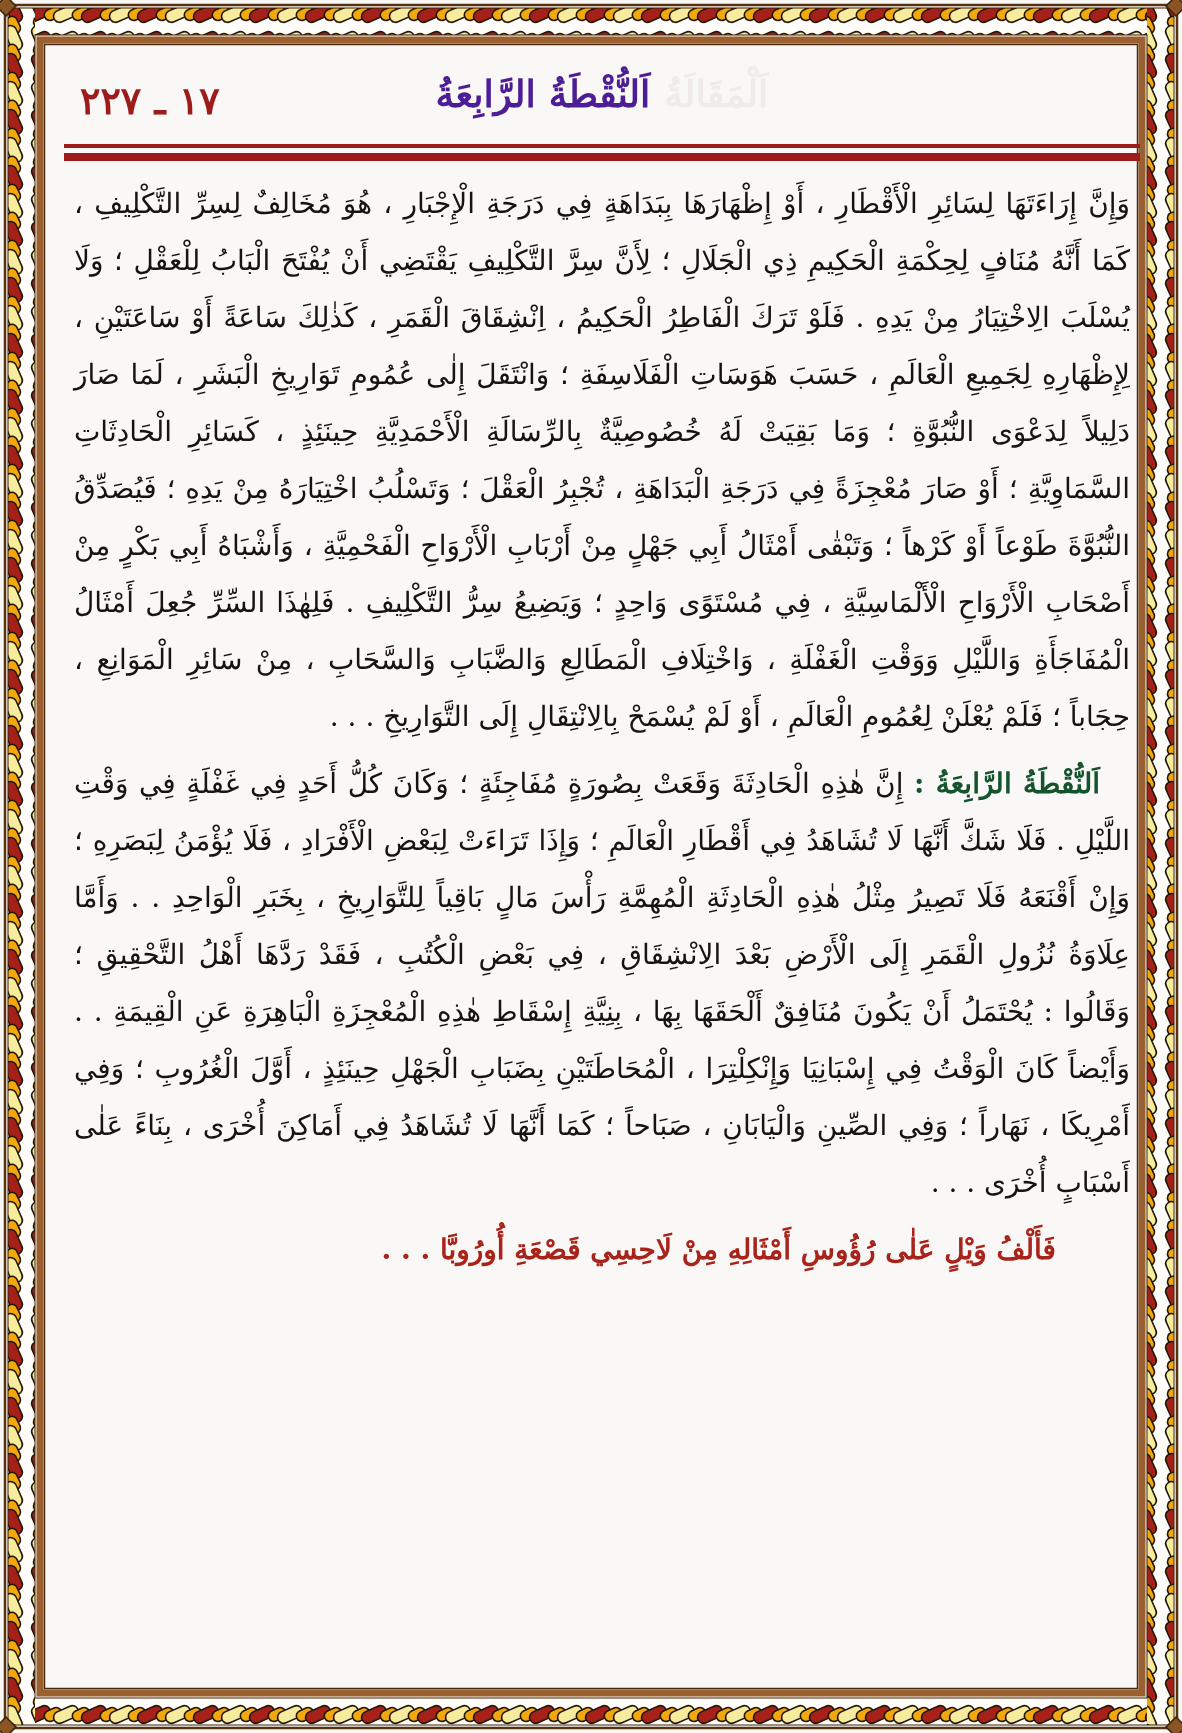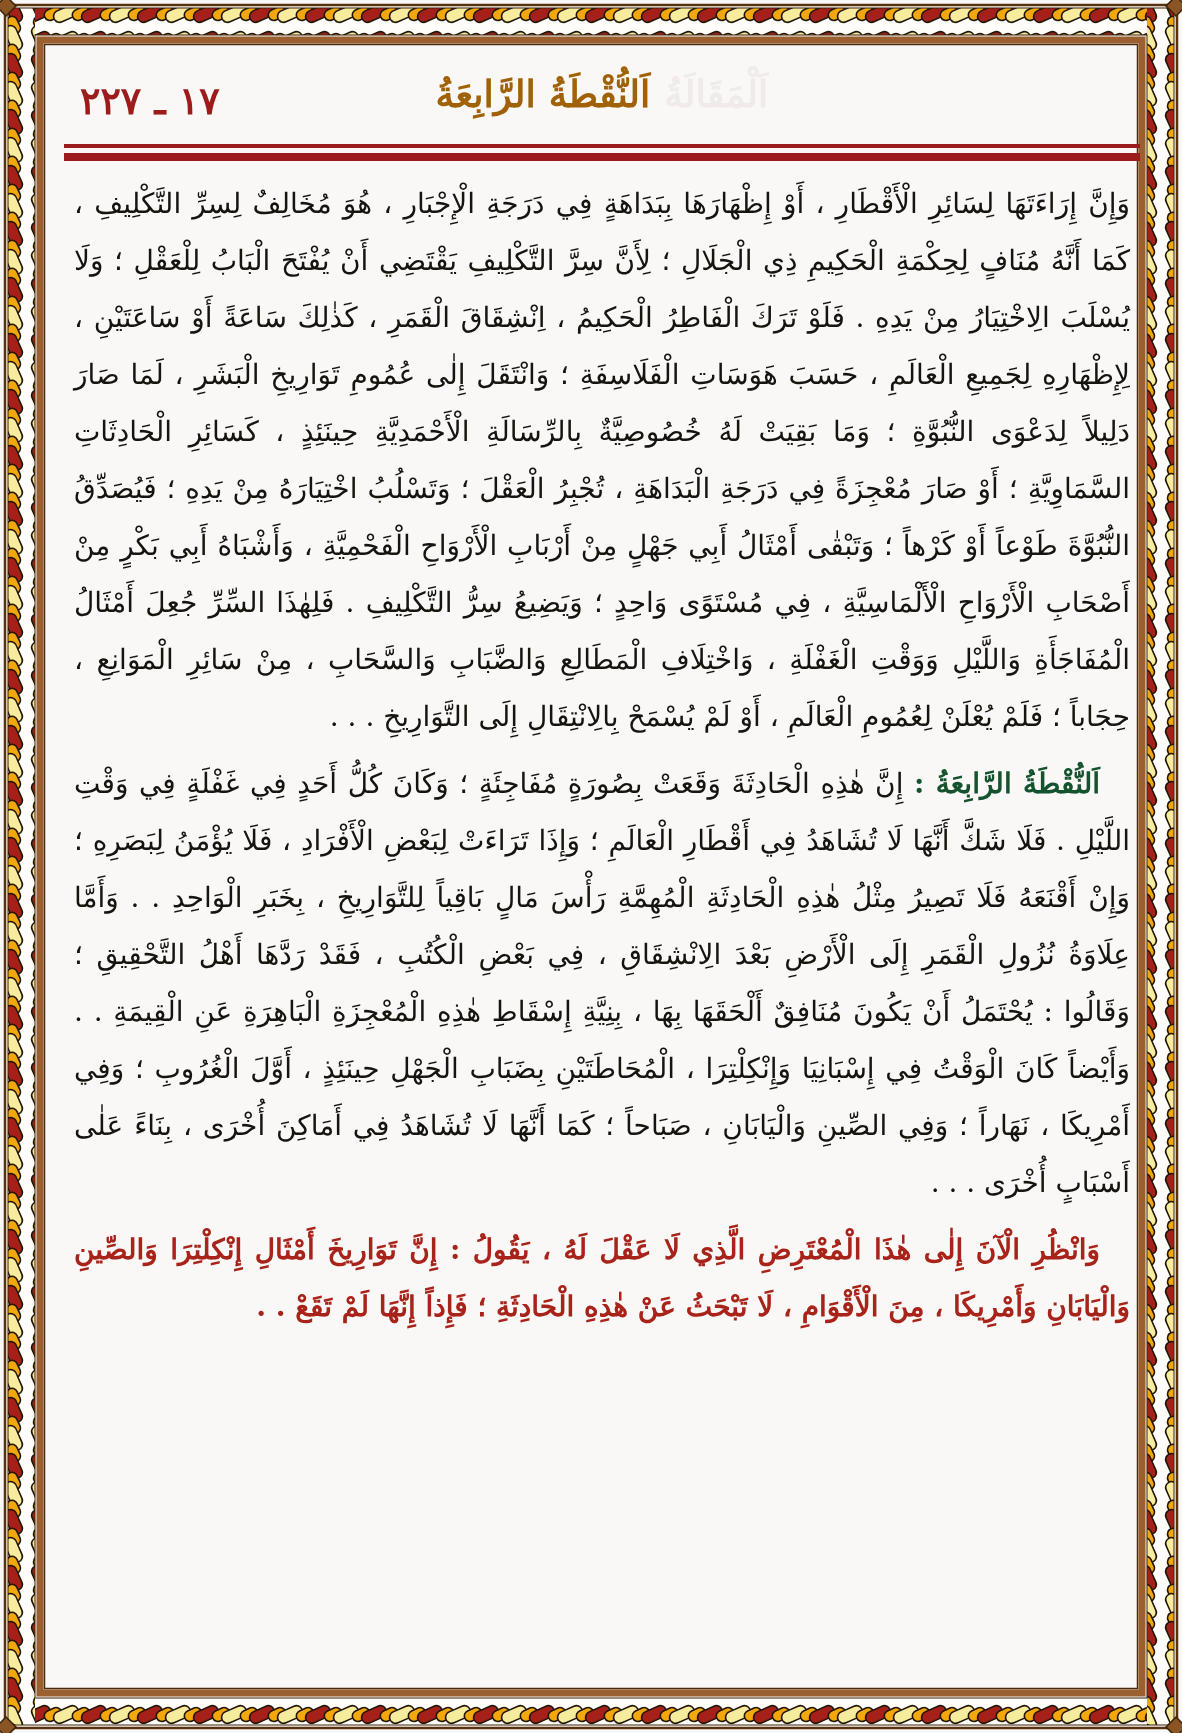--- a/index.html
+++ b/index.html
@@ -23,21 +23,21 @@
     position:absolute; left:16px; top:30px;
     font-size:38px; font-weight:bold; color:#9c1c1c;
     letter-spacing:2px;
   }
   .title-wrap {
     text-align:center; padding-top:24px;
     font-size:37px; font-weight:bold;
     white-space:nowrap;
   }
   .ghost-title { color:#f0eae8; margin-left:14px; }
-  .main-title { color:#a16207; }
+  .main-title { color:#4c1d95; }
   .rules { margin:4px 0 14px 0; }
   .rule-thin  { height:4px; background:#9c1c1c; }
   .rule-thick { height:8px; background:#9c1c1c; margin-top:5px; }
   .body-text {
     font-size:28px; line-height:57px; color:#17130f;
     text-align:justify;
   }
   .body-text p { margin:10px; }
   .p1 { margin-top:6px; }
   .p2 { margin-top:22px; text-indent:30px; }
@@ -132,18 +132,18 @@
     <div class="rules">
       <div class="rule-thin"></div>
       <div class="rule-thick"></div>
     </div>
 
     <div class="body-text">
       <p class="p1">وَإِنَّ إِرَاءَتَهَا لِسَائِرِ الْأَقْطَارِ ، أَوْ إِظْهَارَهَا بِبَدَاهَةٍ فِي دَرَجَةِ الْإِجْبَارِ ، هُوَ مُخَالِفٌ لِسِرِّ التَّكْلِيفِ ، كَمَا أَنَّهُ مُنَافٍ لِحِكْمَةِ الْحَكِيمِ ذِي الْجَلَالِ ؛ لِأَنَّ سِرَّ التَّكْلِيفِ يَقْتَضِي أَنْ يُفْتَحَ الْبَابُ لِلْعَقْلِ ؛ وَلَا يُسْلَبَ الِاخْتِيَارُ مِنْ يَدِهِ . فَلَوْ تَرَكَ الْفَاطِرُ الْحَكِيمُ ، اِنْشِقَاقَ الْقَمَرِ ، كَذٰلِكَ سَاعَةً أَوْ سَاعَتَيْنِ ، لِإِظْهَارِهِ لِجَمِيعِ الْعَالَمِ ، حَسَبَ هَوَسَاتِ الْفَلَاسِفَةِ ؛ وَانْتَقَلَ إِلٰى عُمُومِ تَوَارِيخِ الْبَشَرِ ، لَمَا صَارَ دَلِيلاً لِدَعْوَى النُّبُوَّةِ ؛ وَمَا بَقِيَتْ لَهُ خُصُوصِيَّةٌ بِالرِّسَالَةِ الْأَحْمَدِيَّةِ حِينَئِذٍ ، كَسَائِرِ الْحَادِثَاتِ السَّمَاوِيَّةِ ؛ أَوْ صَارَ مُعْجِزَةً فِي دَرَجَةِ الْبَدَاهَةِ ، تُجْبِرُ الْعَقْلَ ؛ وَتَسْلُبُ اخْتِيَارَهُ مِنْ يَدِهِ ؛ فَيُصَدِّقُ النُّبُوَّةَ طَوْعاً أَوْ كَرْهاً ؛ وَتَبْقٰى أَمْثَالُ أَبِي جَهْلٍ مِنْ أَرْبَابِ الْأَرْوَاحِ الْفَحْمِيَّةِ ، وَأَشْبَاهُ أَبِي بَكْرٍ مِنْ أَصْحَابِ الْأَرْوَاحِ الْأَلْمَاسِيَّةِ ، فِي مُسْتَوًى وَاحِدٍ ؛ وَيَضِيعُ سِرُّ التَّكْلِيفِ . فَلِهٰذَا السِّرِّ جُعِلَ أَمْثَالُ الْمُفَاجَأَةِ وَاللَّيْلِ وَوَقْتِ الْغَفْلَةِ ، وَاخْتِلَافِ الْمَطَالِعِ وَالضَّبَابِ وَالسَّحَابِ ، مِنْ سَائِرِ الْمَوَانِعِ ، حِجَاباً ؛ فَلَمْ يُعْلَنْ لِعُمُومِ الْعَالَمِ ، أَوْ لَمْ يُسْمَحْ بِالِانْتِقَالِ إِلَى التَّوَارِيخِ . . .</p>
 
       <p class="p2"><span class="red-strong">اَلنُّقْطَةُ الرَّابِعَةُ :</span> <span>إِنَّ هٰذِهِ الْحَادِثَةَ وَقَعَتْ بِصُورَةٍ مُفَاجِئَةٍ ؛ وَكَانَ كُلُّ أَحَدٍ فِي غَفْلَةٍ فِي وَقْتِ اللَّيْلِ . فَلَا شَكَّ أَنَّهَا لَا تُشَاهَدُ فِي أَقْطَارِ الْعَالَمِ ؛ وَإِذَا تَرَاءَتْ لِبَعْضِ الْأَفْرَادِ ، فَلَا يُؤْمَنُ لِبَصَرِهِ ؛ وَإِنْ أَقْنَعَهُ فَلَا تَصِيرُ مِثْلُ هٰذِهِ الْحَادِثَةِ الْمُهِمَّةِ رَأْسَ مَالٍ بَاقِياً لِلتَّوَارِيخِ ، بِخَبَرِ الْوَاحِدِ . . وَأَمَّا عِلَاوَةُ نُزُولِ الْقَمَرِ إِلَى الْأَرْضِ بَعْدَ الِانْشِقَاقِ ، فِي بَعْضِ الْكُتُبِ ، فَقَدْ رَدَّهَا أَهْلُ التَّحْقِيقِ ؛ وَقَالُوا : يُحْتَمَلُ أَنْ يَكُونَ مُنَافِقٌ أَلْحَقَهَا بِهَا ، بِنِيَّةِ إِسْقَاطِ هٰذِهِ الْمُعْجِزَةِ الْبَاهِرَةِ عَنِ الْقِيمَةِ . . وَأَيْضاً كَانَ الْوَقْتُ فِي إِسْبَانِيَا وَإِنْكِلْتِرَا ، الْمُحَاطَتَيْنِ بِضَبَابِ الْجَهْلِ حِينَئِذٍ ، أَوَّلَ الْغُرُوبِ ؛ وَفِي أَمْرِيكَا ، نَهَاراً ؛ وَفِي الصِّينِ وَالْيَابَانِ ، صَبَاحاً ؛ كَمَا أَنَّهَا لَا تُشَاهَدُ فِي أَمَاكِنَ أُخْرَى ، بِنَاءً عَلٰى أَسْبَابٍ أُخْرَى . . .</span></p>
 
-      <p class="p3 red-para">وَانْظُرِ الْآنَ إِلٰى هٰذَا الْمُعْتَرِضِ الَّذِي لَا عَقْلَ لَهُ ، يَقُولُ : إِنَّ تَوَارِيخَ أَمْثَالِ إِنْكِلْتِرَا وَالصِّينِ وَالْيَابَانِ وَأَمْرِيكَا ، مِنَ الْأَقْوَامِ ، لَا تَبْحَثُ عَنْ هٰذِهِ الْحَادِثَةِ ؛ فَإِذاً إِنَّهَا لَمْ تَقَعْ . .</p>
 
+      <p class="p4 red-para">فَأَلْفُ وَيْلٍ عَلٰى رُؤُوسِ أَمْثَالِهِ مِنْ لَاحِسِي قَصْعَةِ أُورُوبَّا . . .</p>
     </div>
 
   </div>
 </div>
 
 </body></html>

